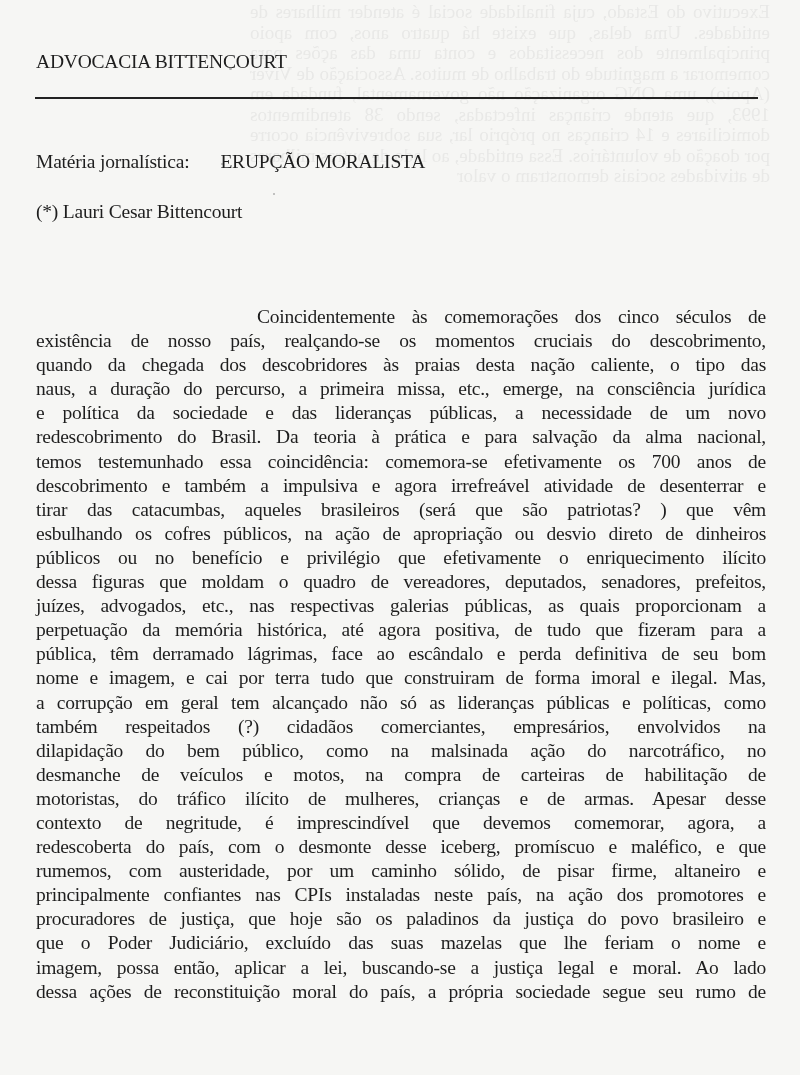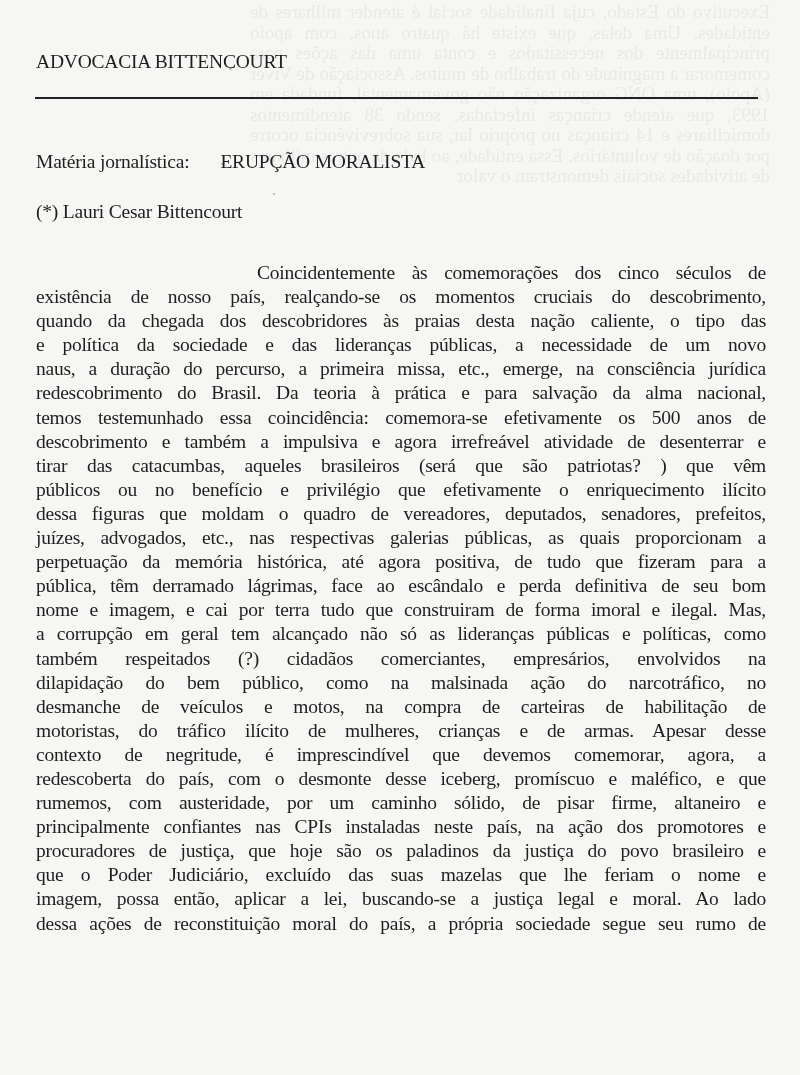--- a/index.html
+++ b/index.html
@@ -90,20 +90,21 @@
     }
     .body-text .line {
       display: block;
       text-align: justify;
       text-align-last: justify;
       white-space: nowrap;
       height: 24.1px;
     }
     .body-text .line.first {
       padding-left: 221px;
+      margin-top: 44px;
     }
     .smudge {
       position: absolute;
       width: 3px;
       height: 3px;
       border-radius: 50%;
       background: rgba(90,90,90,0.45);
     }
   </style>
 </head>
@@ -126,26 +127,27 @@
 <div class="subject">
   <span>Matéria jornalística:</span><span class="title">ERUPÇÃO MORALISTA</span>
 </div>
 
 <div class="author">(*) Lauri Cesar Bittencourt</div>
 
 <div class="body-text" id="body-text">
     <span class="line first">Coincidentemente às comemorações dos cinco séculos de</span>
     <span class="line">existência de nosso país, realçando-se os momentos cruciais do descobrimento,</span>
     <span class="line">quando da chegada dos descobridores às praias desta nação caliente, o tipo das</span>
+    <span class="line">naus, a duração do percurso, a primeira missa, etc., emerge, na consciência jurídica</span>
     <span class="line">e política da sociedade e das lideranças públicas, a necessidade de um novo</span>
-    <span class="line">naus, a duração do percurso, a primeira missa, etc., emerge, na consciência jurídica</span>
     <span class="line">redescobrimento do Brasil. Da teoria à prática e para salvação da alma nacional,</span>
-    <span class="line">temos testemunhado essa coincidência: comemora-se efetivamente os 500 anos de</span>
+    <span class="line">temos testemunhado essa coincidência: comemora-se efetivamente os 700 anos de</span>
     <span class="line">descobrimento e também a impulsiva e agora irrefreável atividade de desenterrar e</span>
     <span class="line">tirar das catacumbas, aqueles brasileiros (será que são patriotas? ) que vêm</span>
+    <span class="line">esbulhando os cofres públicos, na ação de apropriação ou desvio direto de dinheiros</span>
     <span class="line">públicos ou no benefício e privilégio que efetivamente o enriquecimento ilícito</span>
     <span class="line">dessa figuras que moldam o quadro de vereadores, deputados, senadores, prefeitos,</span>
     <span class="line">juízes, advogados, etc., nas respectivas galerias públicas, as quais proporcionam a</span>
     <span class="line">perpetuação da memória histórica, até agora positiva, de tudo que fizeram para a</span>
     <span class="line">pública, têm derramado lágrimas, face ao escândalo e perda definitiva de seu bom</span>
     <span class="line">nome e imagem, e cai por terra tudo que construiram de forma imoral e ilegal. Mas,</span>
     <span class="line">a corrupção em geral tem alcançado não só as lideranças públicas e políticas, como</span>
     <span class="line">também respeitados (?) cidadãos comerciantes, empresários, envolvidos na</span>
     <span class="line">dilapidação do bem público, como na malsinada ação do narcotráfico, no</span>
     <span class="line">desmanche de veículos e motos, na compra de carteiras de habilitação de</span>

